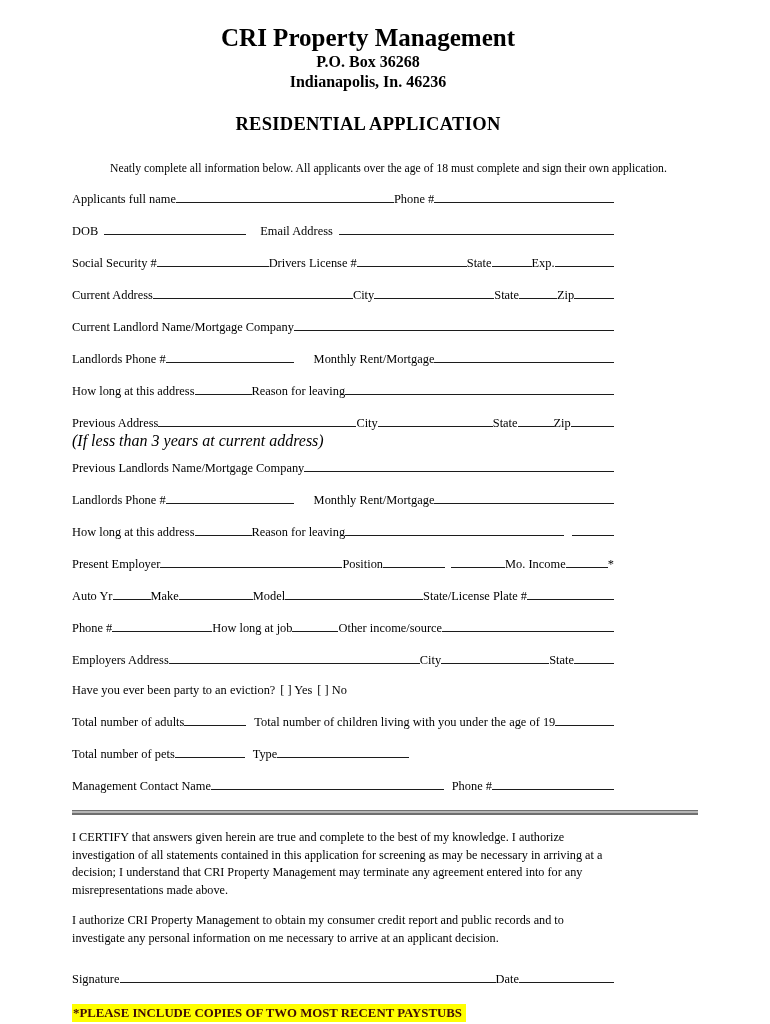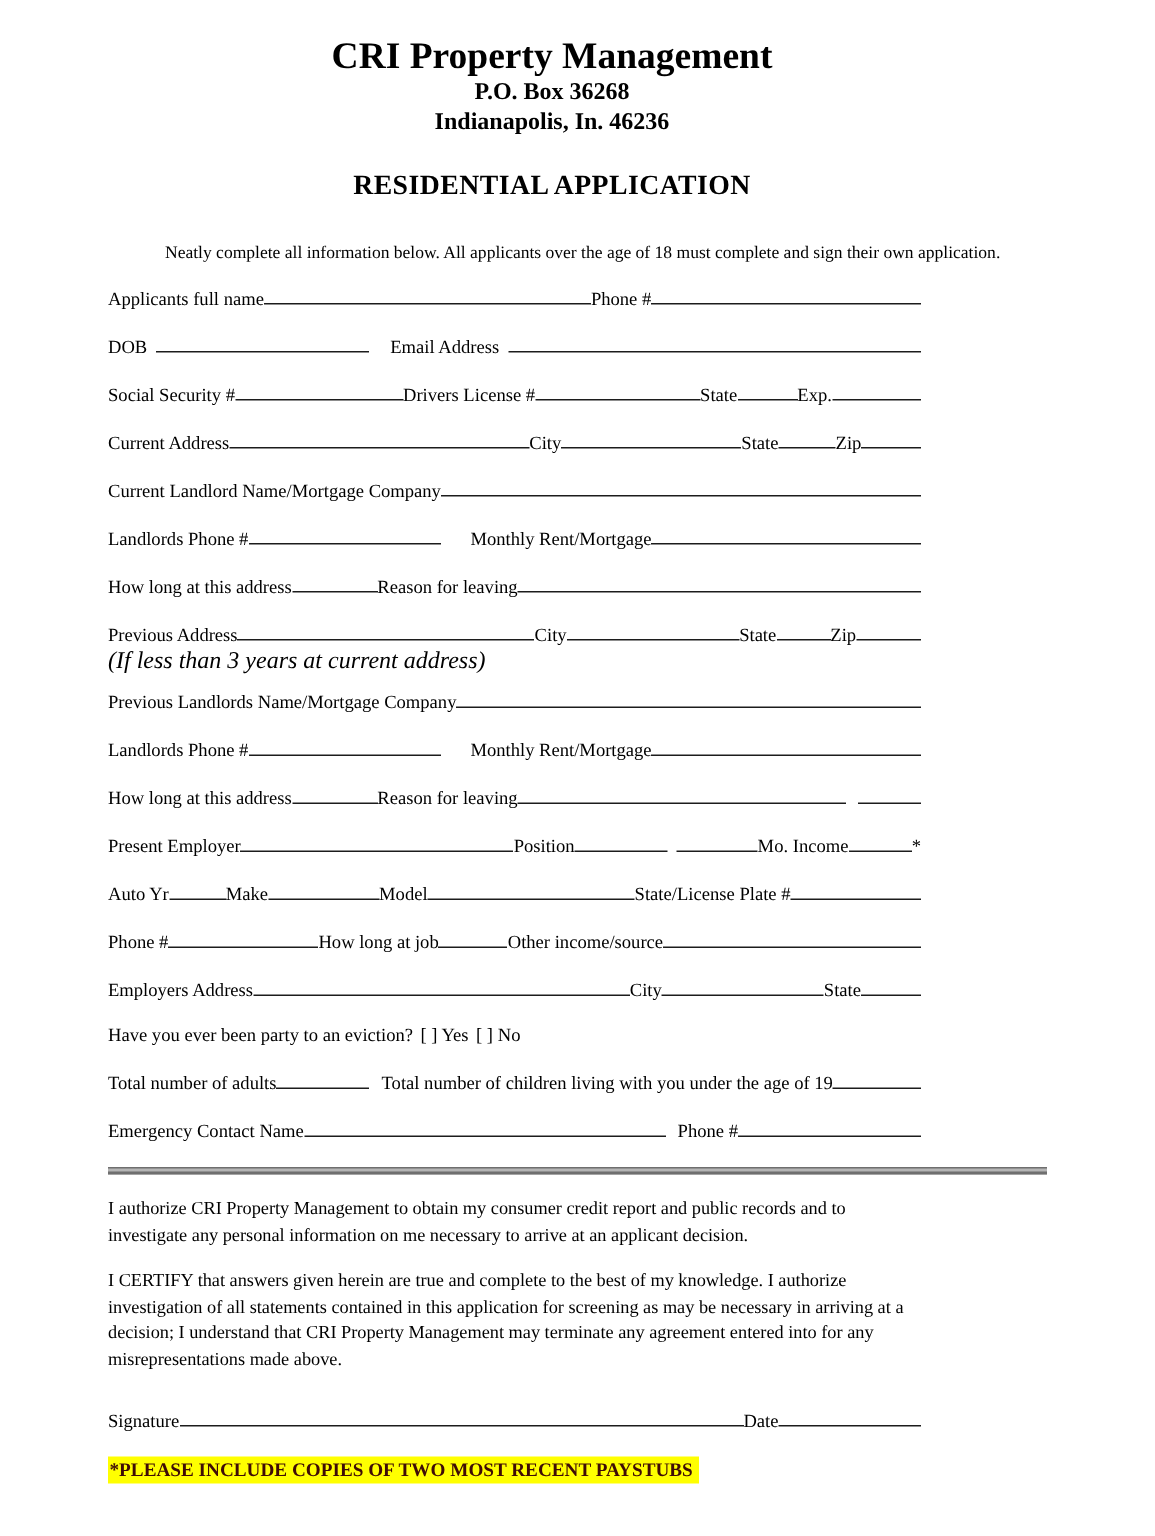--- a/index.html
+++ b/index.html
@@ -192,32 +192,39 @@
           <span class="lbl">[ ] No</span>
         </div>
         <div class="row">
           <span class="lbl">Total number of adults</span>
           <span class="line" style="width: 62px;"></span>
           <span class="gap" style="width: 8px;"></span>
           <span class="lbl">Total number of children living with you under the age of 19</span>
           <span class="line fill"></span>
         </div>
         <div class="row">
-          <span class="lbl">Emergency Contact Name</span>
+          <span class="lbl">Total number of pets</span>
+          <span class="line" style="width: 70px;"></span>
+          <span class="gap" style="width: 8px;"></span>
+          <span class="lbl">Type</span>
+          <span class="line" style="width: 132px;"></span>
+        </div>
+        <div class="row">
+          <span class="lbl">Management Contact Name</span>
           <span class="line fill"></span>
           <span class="gap" style="width: 8px;"></span>
           <span class="lbl">Phone #</span>
           <span class="line" style="width: 122px;"></span>
         </div>
       </div>
 
     <div class="rule"></div>
 
+    <p class="para">I CERTIFY that answers given herein are true and complete to the best of my knowledge. I authorize investigation of all statements contained in this application for screening as may be necessary in arriving at a decision; I understand that CRI Property Management may terminate any agreement entered into for any misrepresentations made above.</p>
     <p class="para">I authorize CRI Property Management to obtain my consumer credit report and public records and to investigate any personal information on me necessary to arrive at an applicant decision.</p>
-    <p class="para">I CERTIFY that answers given herein are true and complete to the best of my knowledge. I authorize investigation of all statements contained in this application for screening as may be necessary in arriving at a decision; I understand that CRI Property Management may terminate any agreement entered into for any misrepresentations made above.</p>
 
     <div class="sig-block" id="sig-block">
         <div class="row">
           <span class="lbl">Signature</span>
           <span class="line fill"></span>
           <span class="lbl">Date</span>
           <span class="line" style="width: 95px;"></span>
         </div>
       </div>
 

